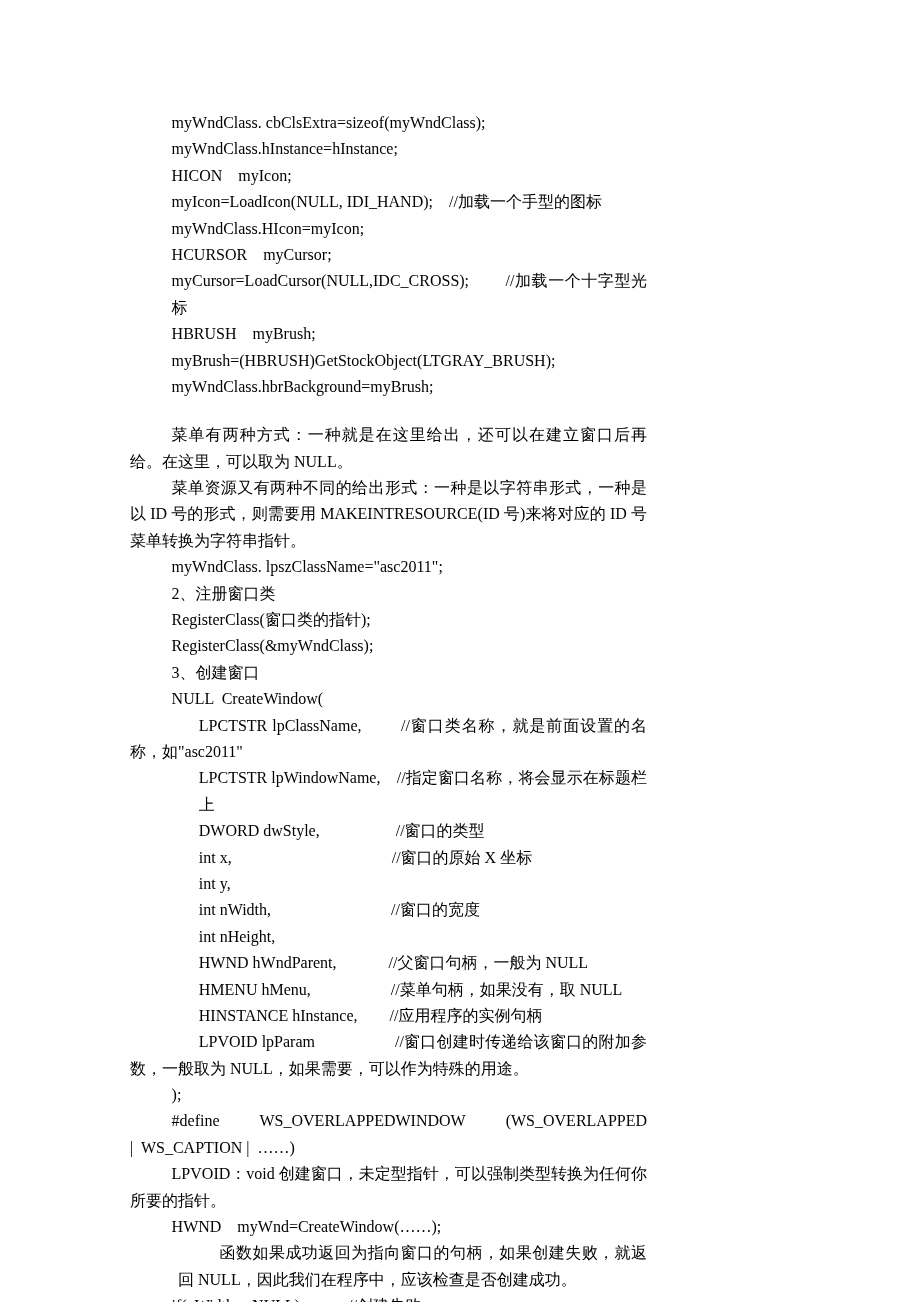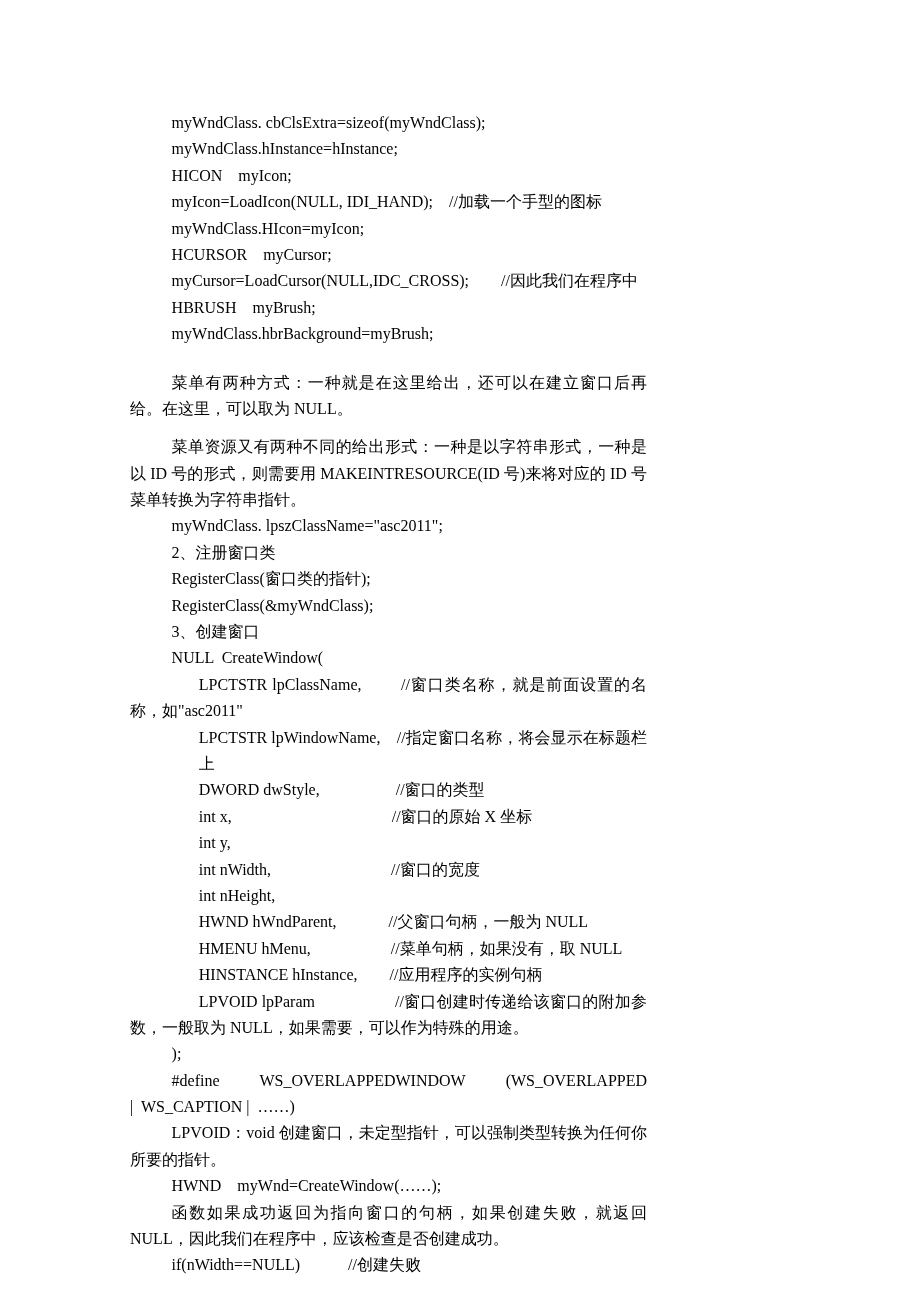--- a/index.html
+++ b/index.html
@@ -33,25 +33,26 @@
 <body>
 
 <div class="page">
   <div id="content">
       <div class="line indent1">myWndClass. cbClsExtra=sizeof(myWndClass);</div>
       <div class="line indent1">myWndClass.hInstance=hInstance;</div>
       <div class="line indent1">HICON    myIcon;</div>
       <div class="line indent1">myIcon=LoadIcon(NULL, IDI_HAND);    //加载一个手型的图标</div>
       <div class="line indent1">myWndClass.HIcon=myIcon;</div>
       <div class="line indent1">HCURSOR    myCursor;</div>
-      <div class="line indent1">myCursor=LoadCursor(NULL,IDC_CROSS);        //因此我们在程序中</div>
+      <div class="line indent1">myCursor=LoadCursor(NULL,IDC_CROSS);        //加载一个十字型光标</div>
       <div class="line indent1">HBRUSH    myBrush;</div>
+      <div class="line indent1">myBrush=(HBRUSH)GetStockObject(LTGRAY_BRUSH);</div>
       <div class="line indent1">myWndClass.hbrBackground=myBrush;</div>
       <div class="line" style="text-indent: 2.6em; padding-left: 0px; margin-top: 22px;">菜单有两种方式：一种就是在这里给出，还可以在建立窗口后再给。在这里，可以取为 NULL。</div>
-      <div class="line" style="text-indent: 2.6em; padding-left: 0px; margin-top: 12px;">菜单资源又有两种不同的给出形式：一种是以字符串形式，一种是以 ID 号的形式，则需要用 MAKEINTRESOURCE(ID 号)来将对应的 ID 号菜单转换为字符串指针。</div>
+      <div class="line" style="text-indent: 2.6em; padding-left: 0px;">菜单资源又有两种不同的给出形式：一种是以字符串形式，一种是以 ID 号的形式，则需要用 MAKEINTRESOURCE(ID 号)来将对应的 ID 号菜单转换为字符串指针。</div>
       <div class="line indent1">myWndClass. lpszClassName="asc2011";</div>
       <div class="line indent1">2、注册窗口类</div>
       <div class="line indent1">RegisterClass(窗口类的指针);</div>
       <div class="line indent1">RegisterClass(&amp;myWndClass);</div>
       <div class="line indent1">3、创建窗口</div>
       <div class="line indent1">NULL  CreateWindow(</div>
       <div class="line" style="text-indent: 4.3em; padding-left: 0px;">LPCTSTR lpClassName,        //窗口类名称，就是前面设置的名称，如"asc2011"</div>
       <div class="line indent2">LPCTSTR lpWindowName,    //指定窗口名称，将会显示在标题栏上</div>
       <div class="line indent2">DWORD dwStyle,                   //窗口的类型</div>
       <div class="line indent2">int x,                                        //窗口的原始 X 坐标</div>
@@ -59,16 +60,16 @@
       <div class="line indent2">int nWidth,                              //窗口的宽度</div>
       <div class="line indent2">int nHeight,</div>
       <div class="line indent2">HWND hWndParent,             //父窗口句柄，一般为 NULL</div>
       <div class="line indent2">HMENU hMenu,                    //菜单句柄，如果没有，取 NULL</div>
       <div class="line indent2">HINSTANCE hInstance,        //应用程序的实例句柄</div>
       <div class="line" style="text-indent: 4.3em; padding-left: 0px;">LPVOID lpParam                   //窗口创建时传递给该窗口的附加参数，一般取为 NULL，如果需要，可以作为特殊的用途。</div>
       <div class="line indent1">);</div>
       <div class="line" style="text-indent: 2.6em; padding-left: 0px;">#define         WS_OVERLAPPEDWINDOW         (WS_OVERLAPPED    |  WS_CAPTION |  ……)</div>
       <div class="line" style="text-indent: 2.6em; padding-left: 0px;">LPVOID：void 创建窗口，未定型指针，可以强制类型转换为任何你所要的指针。</div>
       <div class="line indent1">HWND    myWnd=CreateWindow(……);</div>
-      <div class="line" style="text-indent: 2.6em; padding-left: 0px;">函数如果成功返回为指向窗口的句柄，如果创建失败，就返回 NULL，因此我们在程序中，应该检查是否创建成功。</div>
+      <div class="line" style="text-indent: 2.6em; padding-left: 0px; margin-left: 48px;">函数如果成功返回为指向窗口的句柄，如果创建失败，就返回 NULL，因此我们在程序中，应该检查是否创建成功。</div>
       <div class="line indent1">if(nWidth==NULL)            //创建失败</div>
     </div>
 </div>
 
 </body></html>

